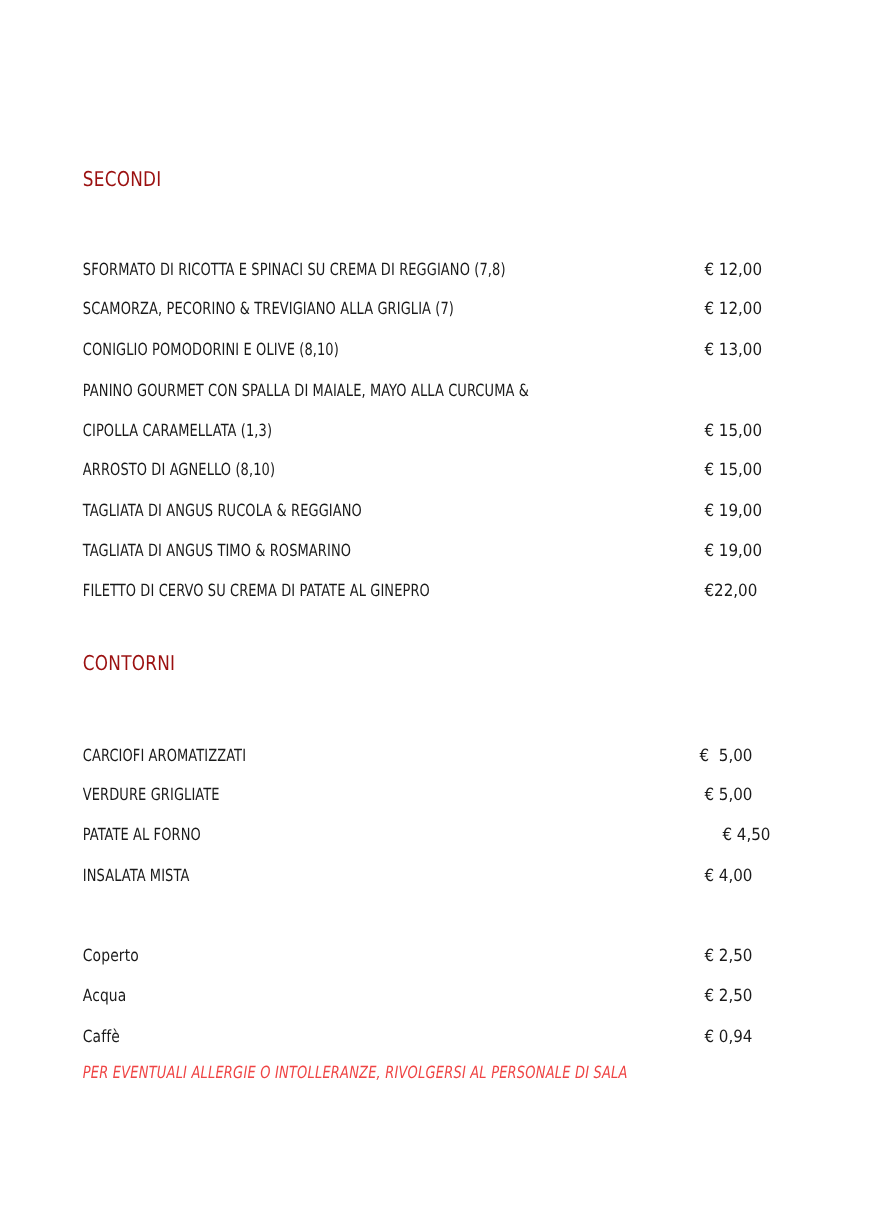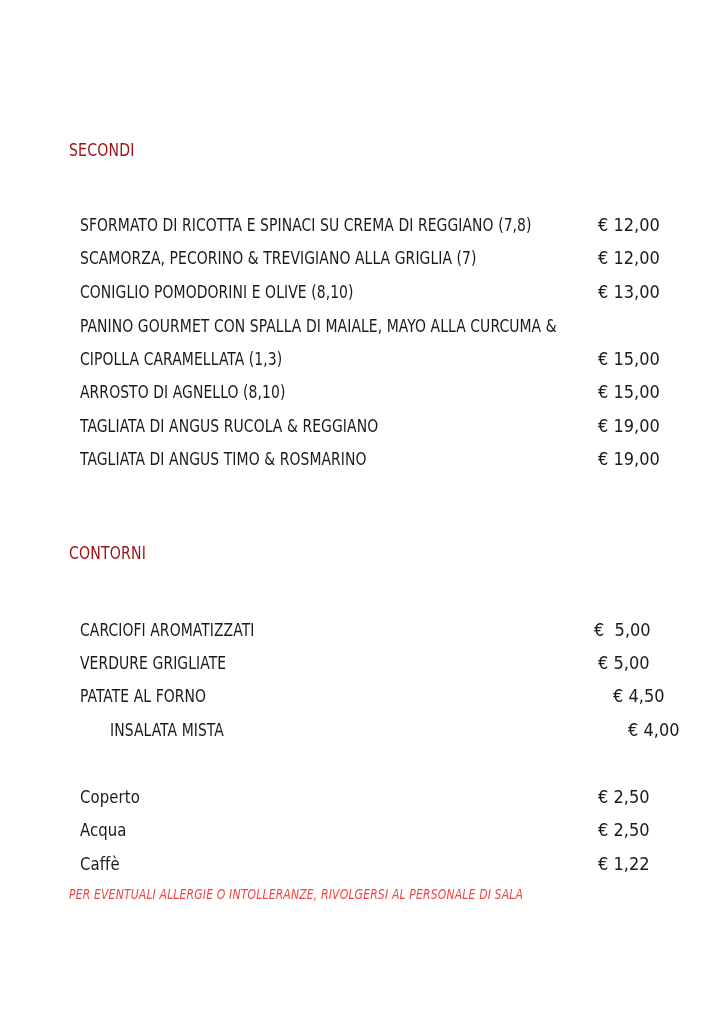--- a/index.html
+++ b/index.html
@@ -23,24 +23,24 @@
     .section-title {
       position: absolute;
       left: 69px;
       font-size: 17px;
       color: #9b1010;
       letter-spacing: 0.2px;
       font-stretch: condensed;
     }
     .row {
       position: absolute;
-      left: 80px;
+      left: 69px;
       right: 0;
       height: 20px;
-      font-size: 18px;
+      font-size: 14px;
       line-height: 20px;
       white-space: nowrap;
     }
     .row .name {
       position: absolute;
       left: 0;
       top: 0;
       letter-spacing: 0.1px;
     }
     .row .price {
@@ -97,52 +97,56 @@
     <span class="price" style="left:518px;">€ 15,00</span>
   </div>
   <div class="row" style="top:416px;">
     <span class="name condensed" style="transform:scaleX(0.86);">TAGLIATA DI ANGUS RUCOLA &amp; REGGIANO</span>
     <span class="price" style="left:518px;">€ 19,00</span>
   </div>
   <div class="row" style="top:449px;">
     <span class="name condensed" style="transform:scaleX(0.86);">TAGLIATA DI ANGUS TIMO &amp; ROSMARINO</span>
     <span class="price" style="left:518px;">€ 19,00</span>
   </div>
+  <div class="row" style="top:483px;">
+    <span class="name condensed" style="transform:scaleX(0.86);">FILETTO DI CERVO SU CREMA DI PATATE AL GINEPRO</span>
+    <span class="price" style="left:518px;">€22,00</span>
+  </div>
 
   <div class="section-title" style="top:543px;">
     <span class="condensed" style="transform:scaleX(0.92);">CONTORNI</span>
   </div>
 
   <div class="row" style="top:620px;">
     <span class="name condensed" style="transform:scaleX(0.86);">CARCIOFI AROMATIZZATI</span>
     <span class="price" style="left:514px;">€  5,00</span>
   </div>
   <div class="row" style="top:653px;">
     <span class="name condensed" style="transform:scaleX(0.86);">VERDURE GRIGLIATE</span>
     <span class="price" style="left:518px;">€ 5,00</span>
   </div>
   <div class="row" style="top:686px;">
     <span class="name condensed" style="transform:scaleX(0.86);">PATATE AL FORNO</span>
     <span class="price" style="left:518px;margin-left:15px;">€ 4,50</span>
   </div>
-  <div class="row" style="top:720px;margin-left:30px;">
+  <div class="row" style="top:720px;">
     <span class="name condensed" style="transform:scaleX(0.86);">INSALATA MISTA</span>
     <span class="price" style="left:518px;">€ 4,00</span>
   </div>
 
   <div class="row" style="top:787px;">
     <span class="name condensed" style="transform:scaleX(0.92);">Coperto</span>
     <span class="price" style="left:518px;">€ 2,50</span>
   </div>
   <div class="row" style="top:820px;">
     <span class="name condensed" style="transform:scaleX(0.92);">Acqua</span>
     <span class="price" style="left:518px;">€ 2,50</span>
   </div>
   <div class="row" style="top:854px;">
     <span class="name condensed" style="transform:scaleX(0.92);">Caffè</span>
-    <span class="price" style="left:518px;">€ 1,22</span>
+    <span class="price" style="left:518px;">€ 0,94</span>
   </div>
 
   <div class="note">
     <span class="condensed" style="transform:scaleX(0.86);">PER EVENTUALI ALLERGIE O INTOLLERANZE, RIVOLGERSI AL PERSONALE DI SALA</span>
   </div>
 
 </div>
 
 </body></html>

